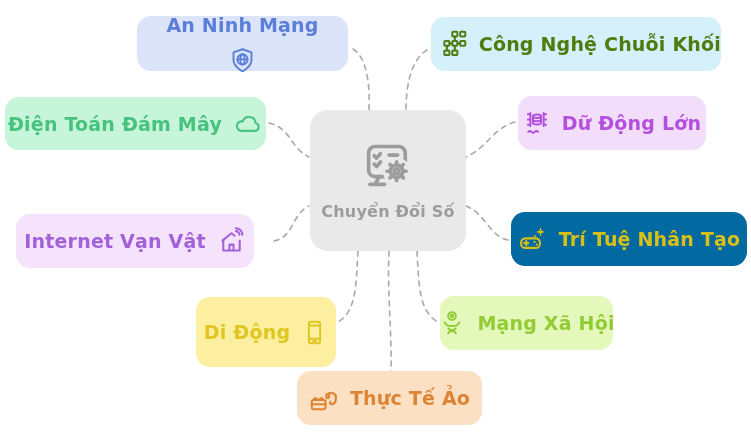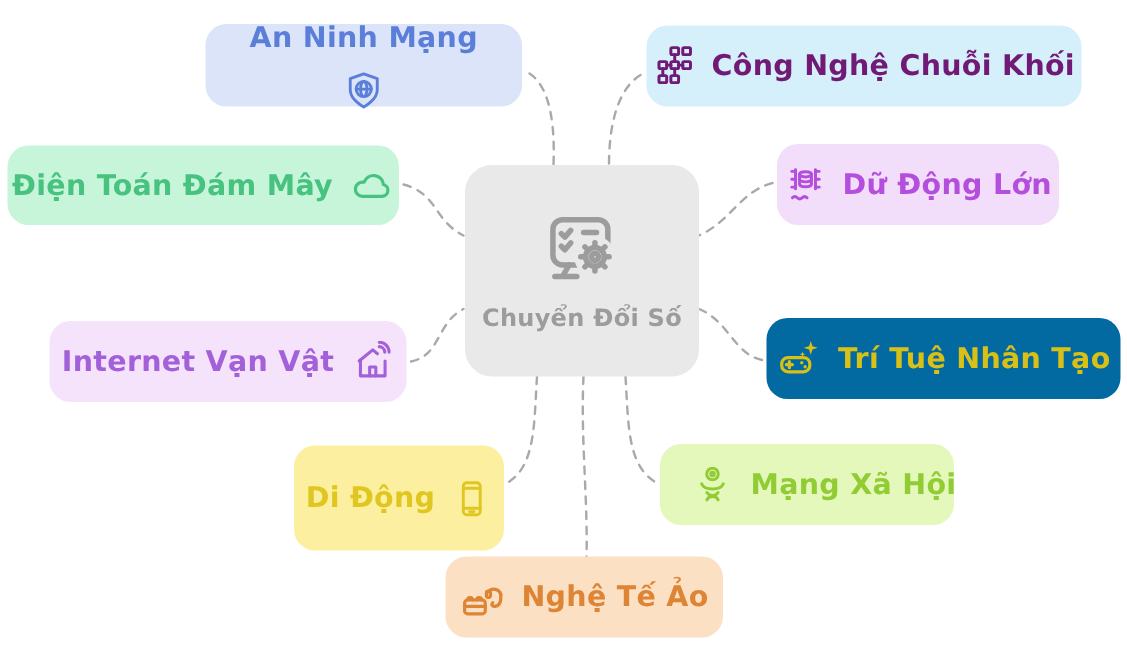--- a/index.html
+++ b/index.html
@@ -15,24 +15,24 @@
   }
   .node .icon{display:flex;align-items:center;justify-content:center;}
   .node svg{display:block;}
   svg .st{fill:none;stroke:currentColor;stroke-width:1.7;stroke-linecap:round;stroke-linejoin:round;}
   svg .stf{fill:currentColor;stroke:none;}
   
   .n-an-ninh-mang      {left:137px;top:16px; width:211px;height:55px;flex-direction:column;}
   .n-cong-nghe         {left:431px;top:17px; width:290px;height:54px;}
   .n-dien-toan         {left:5px;  top:97px; width:261px;height:53px;}
   .n-du-lieu-lon       {left:518px;top:96px; width:188px;height:54px;}
-  .n-internet-van-vat  {left:33px; top:214px;width:238px;height:54px;}
+  .n-internet-van-vat  {left:16px; top:214px;width:238px;height:54px;}
   .n-tri-tue           {left:511px;top:212px;width:236px;height:54px;}
   .n-di-dong           {left:196px;top:297px;width:140px;height:70px;}
-  .n-mang-xa-hoi       {left:440px;top:296px;width:173px;height:54px;padding-left:23px;}
+  .n-mang-xa-hoi       {left:440px;top:296px;width:173px;height:54px;}
   .n-thuc-te-ao        {left:297px;top:371px;width:185px;height:54px;}
   .n-center{
     left:310px;top:110px;width:156px;height:141px;border-radius:18px;
     flex-direction:column;gap:6px;white-space:normal;
   }
   .n-center .center-label{text-align:center;line-height:1.25;font-size:16px;}
 </style>
 </head>
 <body>
 
@@ -82,21 +82,21 @@
     <span class="icon">
       <svg width="27" height="27" viewBox="0 0 24 24">
         <path class="st" d="M12 2 L20 4.8 V11.5 C20 17.4 12 21.6 12 21.6 C12 21.6 4 17.4 4 11.5 V4.8 Z"></path>
         <circle class="st" cx="12" cy="11" r="4.5"></circle>
         <ellipse class="st" cx="12" cy="11" rx="1.9" ry="4.5"></ellipse>
         <line class="st" x1="7.5" y1="11" x2="16.5" y2="11"></line>
       </svg>
     </span>
   </div>
 
-  <div class="node n-cong-nghe" style="background: rgb(213, 239, 251); color: #701a75;">
+  <div class="node n-cong-nghe" style="background: rgb(213, 239, 251); color: #4d7c0f; justify-content: flex-end;">
     <span class="icon">
       <svg width="28" height="28" viewBox="0 0 24 24">
         <g class="st" stroke-width="1.6">
           <rect x="10.5" y="1.5" width="4.4" height="4" rx="0.8"></rect>
           <rect x="17.3" y="1.5" width="4.4" height="4" rx="0.8"></rect>
           <rect x="3.7" y="9.5" width="4.4" height="4" rx="0.8"></rect>
           <rect x="10.5" y="9.5" width="4.4" height="4" rx="0.8"></rect>
           <rect x="17.3" y="9.5" width="4.4" height="4" rx="0.8"></rect>
           <rect x="3.7" y="17.5" width="4.4" height="4" rx="0.8"></rect>
           <rect x="10.5" y="17.5" width="4.4" height="4" rx="0.8"></rect>
@@ -198,16 +198,16 @@
     <span class="icon">
       <svg width="30" height="30" viewBox="0 0 24 24">
         <rect class="st" x="2.2" y="13.6" width="11" height="7.4" rx="1.6"></rect>
         <path class="st" d="M3.8 13.6 a1.3 1.3 0 0 1 2.6 0 M8.6 13.6 a1.3 1.3 0 0 1 2.6 0"></path>
         <line class="st" x1="2.2" y1="17" x2="13.2" y2="17"></line>
         <path class="st" d="M14.6 9.4 a4 4 0 0 1 7 1.4"></path>
         <rect class="st" x="13.8" y="8.8" width="2.2" height="3.4" rx="1"></rect>
         <path class="st" d="M21.4 10.6 c0.4 3.6 -0.4 6 -3 6.4 c-1.6 0.2 -2 -1.2 -1.2 -2"></path>
       </svg>
     </span>
-    <span>Nghệ Tế Ảo</span>
+    <span>Thực Tế Ảo</span>
   </div>
 
 </div>
 
 </body></html>

